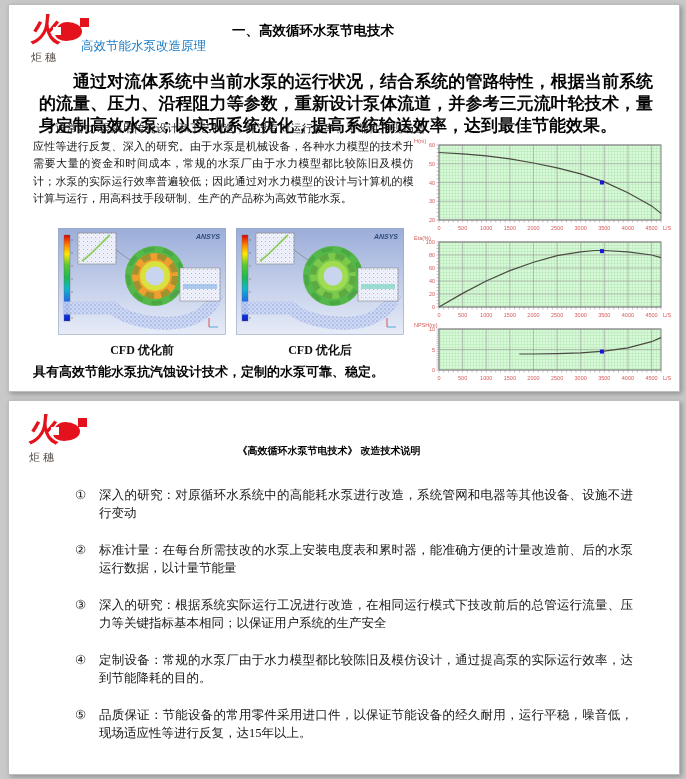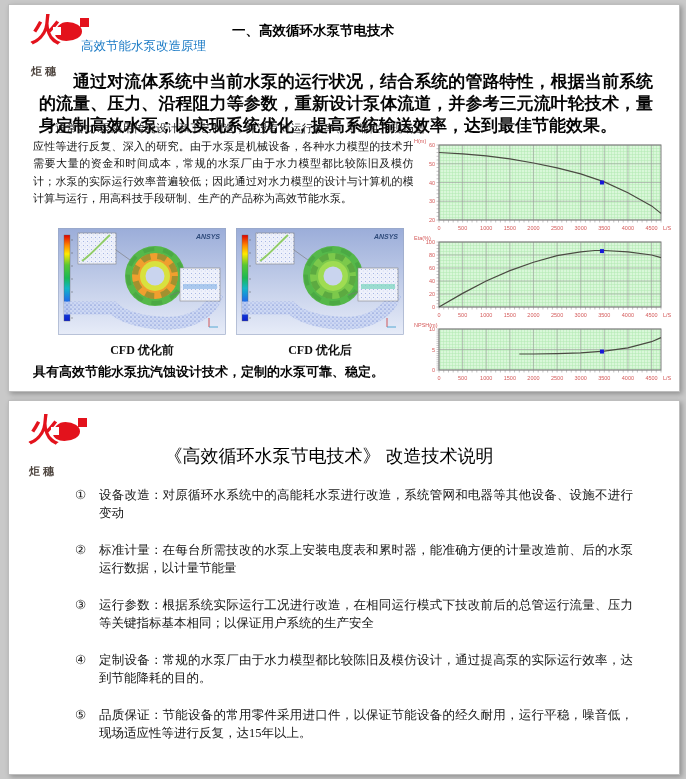--- a/index.html
+++ b/index.html
@@ -18,21 +18,21 @@
 
   
   .logo{position:absolute;width:70px;}
   .logo-icon{position:relative;width:62px;height:34px;}
   .logo-flame{position:absolute;left:0;top:-6px;font-family:"Liberation Serif",serif;
     font-size:31px;font-weight:bold;color:#e3121c;transform:skewX(-6deg);}
   .logo-blob{position:absolute;left:24px;top:7px;width:27px;height:19px;background:#e3121c;
     border-radius:46% 54% 58% 42% / 62% 50% 50% 38%;}
   .logo-notch{position:absolute;left:22px;top:12px;width:8px;height:8px;background:#fff;}
   .logo-sq{position:absolute;left:49px;top:3px;width:9px;height:9px;background:#e3121c;}
-  .logo-text{font-size:11px;font-weight:bold;letter-spacing:3px;color:#4e453f;margin-top:15px;}
+  .logo-text{font-size:11px;font-weight:normal;letter-spacing:3px;color:#4e453f;margin-top:1px;}
 
   
   .s1-title{position:absolute;top:17px;left:0;width:100%;box-sizing:border-box;padding-right:62px;
     text-align:center;font-size:13.5px;font-weight:bold;color:#000;}
   .s1-subtitle{position:absolute;left:72px;top:33px;font-size:12.5px;font-weight:normal;}
   .s1-intro{position:absolute;left:30px;top:66px;width:614px;font-size:17px;font-weight:bold;
     line-height:22px;text-indent:2em;text-align:justify;color:#050505;}
   .s1-body{position:absolute;left:24px;top:115px;width:392px;font-family:"Liberation Serif",serif;
     font-size:11px;line-height:17.6px;text-indent:2em;text-align:justify;color:#141414;}
   .cfd-img{position:absolute;top:223px;width:168px;height:107px;}
@@ -41,21 +41,21 @@
     font-family:"Liberation Serif",serif;font-size:12px;font-weight:bold;color:#111;}
   #cfd-before-label{left:49px;} #cfd-after-label{left:227px;}
   .s1-footnote{position:absolute;left:24px;top:358px;font-size:13px;font-weight:bold;color:#050505;}
 
   .charts{position:absolute;left:404px;top:131px;width:266px;}
   .chart{position:relative;width:266px;background:#fff;}
   .chart.c0{height:97px}.chart.c1{height:87px}.chart.c2{height:63px}
 
   
   .s2-title{position:absolute;top:43px;left:0;width:100%;box-sizing:border-box;padding-right:30px;
-    text-align:center;font-size:18px;font-weight:normal;color:#000;}
+    text-align:center;font-size:10px;font-weight:bold;color:#000;}
   .s2-items{position:absolute;left:66px;top:86px;width:558px;}
   .s2-item{display:flex;margin-bottom:20px;font-family:"Liberation Serif",serif;
     font-size:12.5px;line-height:17.5px;color:#151515;}
   .s2-num{width:24px;flex-shrink:0;}
   .s2-text{flex:1;text-align:justify;}
 </style>
 </head>
 <body>
 
 <div class="slide" id="slide1">
@@ -533,29 +533,29 @@
       <span class="logo-sq"></span>
     </div>
     <div class="logo-text">炬穗</div>
   </div>
 
   <div class="s2-title">《高效循环水泵节电技术》 改造技术说明</div>
 
   <div class="s2-items">
     <div class="s2-item">
       <span class="s2-num">①</span>
-      <span class="s2-text">设备改造：对原循环水系统中的高能耗水泵进行改造，系统管网和电器等其他设备、设施不进行变动</span>
+      <span class="s2-text">深入的研究：对原循环水系统中的高能耗水泵进行改造，系统管网和电器等其他设备、设施不进行变动</span>
     </div>
     <div class="s2-item">
       <span class="s2-num">②</span>
       <span class="s2-text">标准计量：在每台所需技改的水泵上安装电度表和累时器，能准确方便的计量改造前、后的水泵运行数据，以计量节能量</span>
     </div>
     <div class="s2-item">
       <span class="s2-num">③</span>
-      <span class="s2-text">运行参数：根据系统实际运行工况进行改造，在相同运行模式下技改前后的总管运行流量、压力等关键指标基本相同；以保证用户系统的生产安全</span>
+      <span class="s2-text">深入的研究：根据系统实际运行工况进行改造，在相同运行模式下技改前后的总管运行流量、压力等关键指标基本相同；以保证用户系统的生产安全</span>
     </div>
     <div class="s2-item">
       <span class="s2-num">④</span>
       <span class="s2-text">定制设备：常规的水泵厂由于水力模型都比较陈旧及模仿设计，通过提高泵的实际运行效率，达到节能降耗的目的。</span>
     </div>
     <div class="s2-item">
       <span class="s2-num">⑤</span>
       <span class="s2-text">品质保证：节能设备的常用零件采用进口件，以保证节能设备的经久耐用，运行平稳，噪音低，现场适应性等进行反复，达15年以上。</span>
     </div>
   </div>

